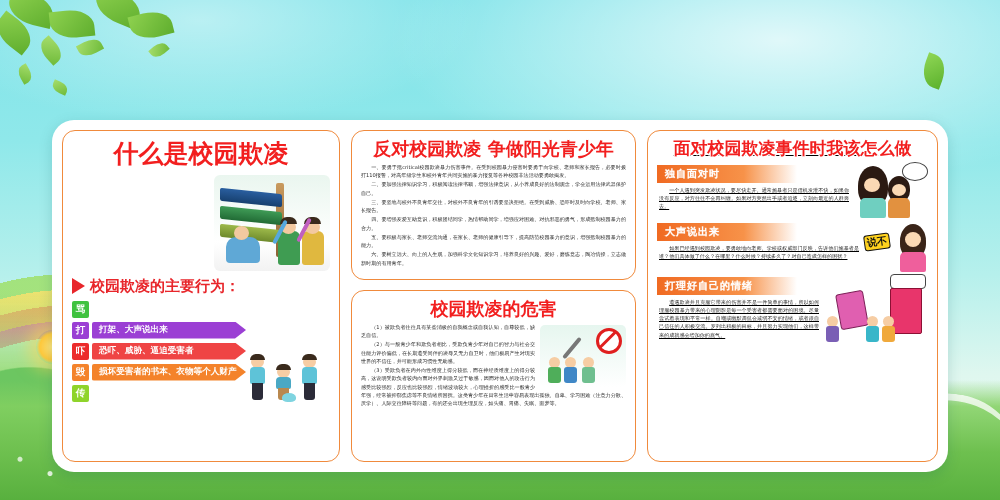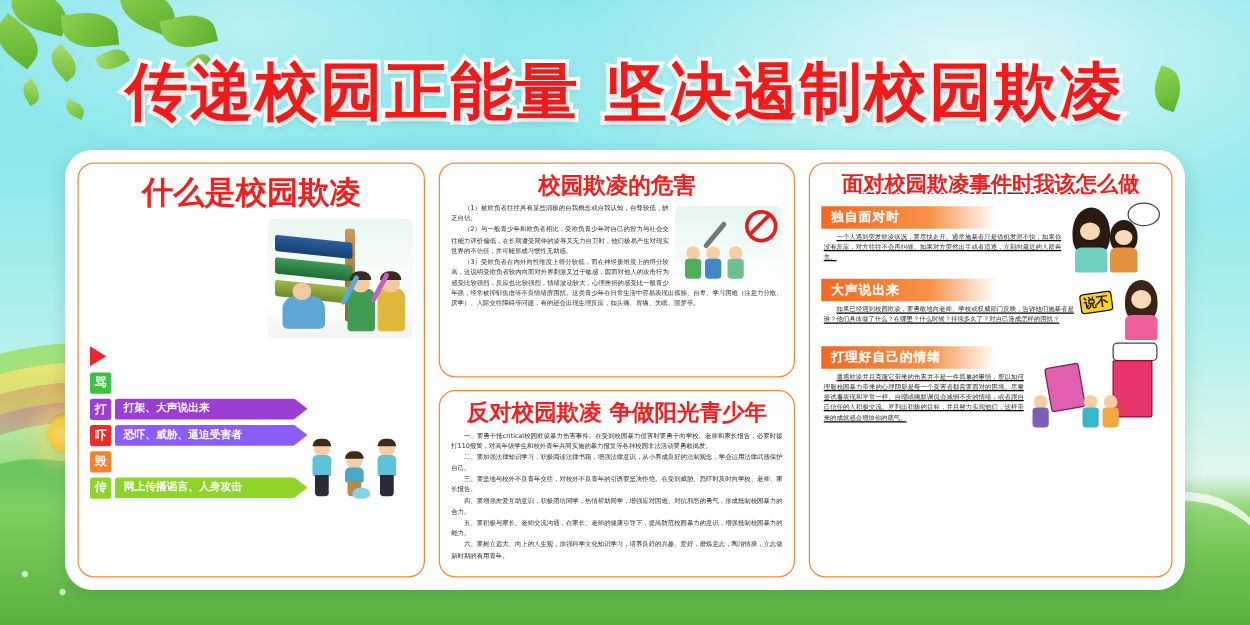--- a/index.html
+++ b/index.html
@@ -253,21 +253,20 @@
     <div class="leaf" style="left:104px;top:6px;width:48px;height:30px;transform:rotate(22deg)"></div>
     <div class="leaf" style="left:140px;top:26px;width:42px;height:26px;transform:rotate(-14deg)"></div>
     <div class="leaf small" style="left:48px;top:56px;width:26px;height:17px;transform:rotate(48deg)"></div>
     <div class="leaf small" style="left:88px;top:54px;width:24px;height:15px;transform:rotate(-28deg)"></div>
     <div class="leaf small" style="left:26px;top:82px;width:18px;height:12px;transform:rotate(60deg)"></div>
     <div class="leaf small" style="left:62px;top:96px;width:16px;height:11px;transform:rotate(24deg)"></div>
     <div class="leaf small" style="left:160px;top:58px;width:18px;height:12px;transform:rotate(-40deg)"></div>
   </div>
   <div class="leaf-r"></div>
 
-  <div class="title">传递校园正能量  坚决遏制校园欺凌</div>
 
   <div class="board">
 
     <div class="col col-left">
       <div class="panel" style="flex:1">
         <div class="ptitle t1">什么是校园欺凌</div>
 
         <div class="illus">
           <div class="post"></div>
           <div class="sign s1"></div>
@@ -282,41 +281,42 @@
             </div>
           <div class="bat v1"></div>
           <div class="bat v2"></div>
         </div>
 
 
         <div style="clear:both"></div>
 
         <div class="beh-head">
           <span class="beh-tri"></span>
+          <span class="beh-head-txt">校园欺凌的主要行为：</span>
         </div>
 
         <div class="beh-wrap">
           <div class="beh-rows" id="beh-rows">
               <div class="beh-row">
                 <div class="beh-key" style="background: rgb(63, 194, 63);">骂</div>
               </div>
               <div class="beh-row">
                 <div class="beh-key" style="background: rgb(155, 63, 212);">打</div>
                 <div class="beh-arrow" style="background: rgb(155, 63, 212);">打架、大声说出来</div>
               </div>
               <div class="beh-row">
                 <div class="beh-key" style="background: rgb(236, 43, 43);">吓</div>
-                <div class="beh-arrow" style="background: #8b5cf6;">恐吓、威胁、逼迫受害者</div>
+                <div class="beh-arrow" style="background: #ef4444;">恐吓、威胁、逼迫受害者</div>
               </div>
               <div class="beh-row">
                 <div class="beh-key" style="background: rgb(244, 131, 43);">毁</div>
+                <div class="beh-arrow" style="background: rgb(244, 131, 43);">损坏受害者的书本、衣物等个人财产</div>
               </div>
               <div class="beh-row">
                 <div class="beh-key" style="background: rgb(143, 212, 43);">传</div>
-                <div class="beh-arrow" style="background: rgb(143, 212, 43);">网上传播谣言、人身攻击</div>
               </div>
             </div>
           <div class="kids">
             <div class="kid k1">
                 <span class="h"></span>
                 <span class="t"></span>
                 <span class="l"></span>
               </div>
             <div class="kid k2">
                 <span class="h"></span>
@@ -328,58 +328,58 @@
                 <span class="t"></span>
                 <span class="l"></span>
               </div>
             <div class="ball"></div>
           </div>
         </div>
       </div>
     </div>
 
     <div class="col col-mid">
-
-      <div class="panel" style="height:172px">
-        <div class="ptitle t2">校园欺凌的危害</div>
-        <div class="mid-illus">
-          <div class="nosign"></div>
-          <div class="mini-kid" style="left:8px;bottom:4px">
-              <span class="mh"></span>
-              <span class="mb" style="background:#4fae5a"></span>
-            </div>
-          <div class="mini-kid" style="left:24px;bottom:4px">
-              <span class="mh"></span>
-              <span class="mb" style="background:#3f87c6"></span>
-            </div>
-          <div class="mini-kid" style="left:42px;bottom:4px">
-              <span class="mh"></span>
-              <span class="mb" style="background:#6fbf8f"></span>
-            </div>
-          <div class="bat" style="left:30px;bottom:26px;transform:rotate(40deg);background:#777"></div>
-        </div>
-        <div class="body-txt" id="harm-paras">
-            <p>（1）被欺负者往往具有某些消极的自我概念或自我认知，自尊较低，缺乏自信。</p>
-            <p>（2）与一般青少年和欺负者相比，受欺负青少年对自己的智力与社会交往能力评价偏低，在长期遭受同伴的凌辱又无力自卫时，他们极易产生对现实世界的不信任，并可能形成习惯性无助感。</p>
-            <p>（3）受欺负者在内外向性维度上得分较低，而在神经质维度上的得分较高，这说明受欺负者较内向而对外界刺激又过于敏感，因而对他人的攻击行为感受比较强烈，反应也比较强烈，情绪波动较大，心理挫折的感受比一般青少年强，经常被抑郁焦虑等不良情绪所困扰。这类青少年在日常生活中容易表现出孤独、自卑、学习困难（注意力分散、厌学）、人际交往障碍等问题，有的还会出现生理反应，如头痛、胃痛、失眠、噩梦等。</p>
-          </div>
-      </div>
 
       <div class="panel" style="flex:1">
         <div class="ptitle t3">反对校园欺凌 争做阳光青少年</div>
         <div class="body-txt" id="oppose-paras">
             <p>一、要勇于抵critical校园欺凌暴力伤害事件。在受到校园暴力侵害时要勇于向学校、老师和家长报告，必要时拨打110报警，对高年级学生和校外青年共同实施的暴力报复等各种校园非法活动要勇敢揭发。</p>
             <p>二、要加强法律知识学习，积极阅读法律书籍，增强法律意识，从小养成良好的法制观念，学会运用法律武器保护自己。</p>
             <p>三、要坚地与校外不良青年交往，对校外不良青年的引诱要坚决拒绝。在受到威胁、恐吓时及时向学校、老师、家长报告。</p>
             <p>四、要增强友爱互助意识，积极团结同学，热情帮助同学，增强应对困难、对抗邪恶的勇气，形成抵制校园暴力的合力。</p>
             <p>五、要积极与家长、老师交流沟通，在家长、老师的健康引导下，提高防范校园暴力的意识，增强抵制校园暴力的能力。</p>
             <p>六、要树立远大、向上的人生观，加强科学文化知识学习，培养良好的兴趣、爱好，磨炼意志，陶冶情操，立志做新时期的有用青年。</p>
           </div>
       </div>
 
+      <div class="panel" style="height:172px">
+        <div class="ptitle t2">校园欺凌的危害</div>
+        <div class="mid-illus">
+          <div class="nosign"></div>
+          <div class="mini-kid" style="left:8px;bottom:4px">
+              <span class="mh"></span>
+              <span class="mb" style="background:#4fae5a"></span>
+            </div>
+          <div class="mini-kid" style="left:24px;bottom:4px">
+              <span class="mh"></span>
+              <span class="mb" style="background:#3f87c6"></span>
+            </div>
+          <div class="mini-kid" style="left:42px;bottom:4px">
+              <span class="mh"></span>
+              <span class="mb" style="background:#6fbf8f"></span>
+            </div>
+          <div class="bat" style="left:30px;bottom:26px;transform:rotate(40deg);background:#777"></div>
+        </div>
+        <div class="body-txt" id="harm-paras">
+            <p>（1）被欺负者往往具有某些消极的自我概念或自我认知，自尊较低，缺乏自信。</p>
+            <p>（2）与一般青少年和欺负者相比，受欺负青少年对自己的智力与社会交往能力评价偏低，在长期遭受同伴的凌辱又无力自卫时，他们极易产生对现实世界的不信任，并可能形成习惯性无助感。</p>
+            <p>（3）受欺负者在内外向性维度上得分较低，而在神经质维度上的得分较高，这说明受欺负者较内向而对外界刺激又过于敏感，因而对他人的攻击行为感受比较强烈，反应也比较强烈，情绪波动较大，心理挫折的感受比一般青少年强，经常被抑郁焦虑等不良情绪所困扰。这类青少年在日常生活中容易表现出孤独、自卑、学习困难（注意力分散、厌学）、人际交往障碍等问题，有的还会出现生理反应，如头痛、胃痛、失眠、噩梦等。</p>
+          </div>
+      </div>
+
     </div>
 
     <div class="col col-right">
       <div class="panel" style="flex:1">
         <div class="ptitle t4">面对校园欺凌事件时我该怎么做</div>
 
         <div class="sec">
           <div class="r-illus ri1">
             <div class="girl-head" style="left:4px;top:4px;width:30px;height:40px"></div>
             <div class="girl-face" style="left:10px;top:16px;width:16px;height:14px"></div>

